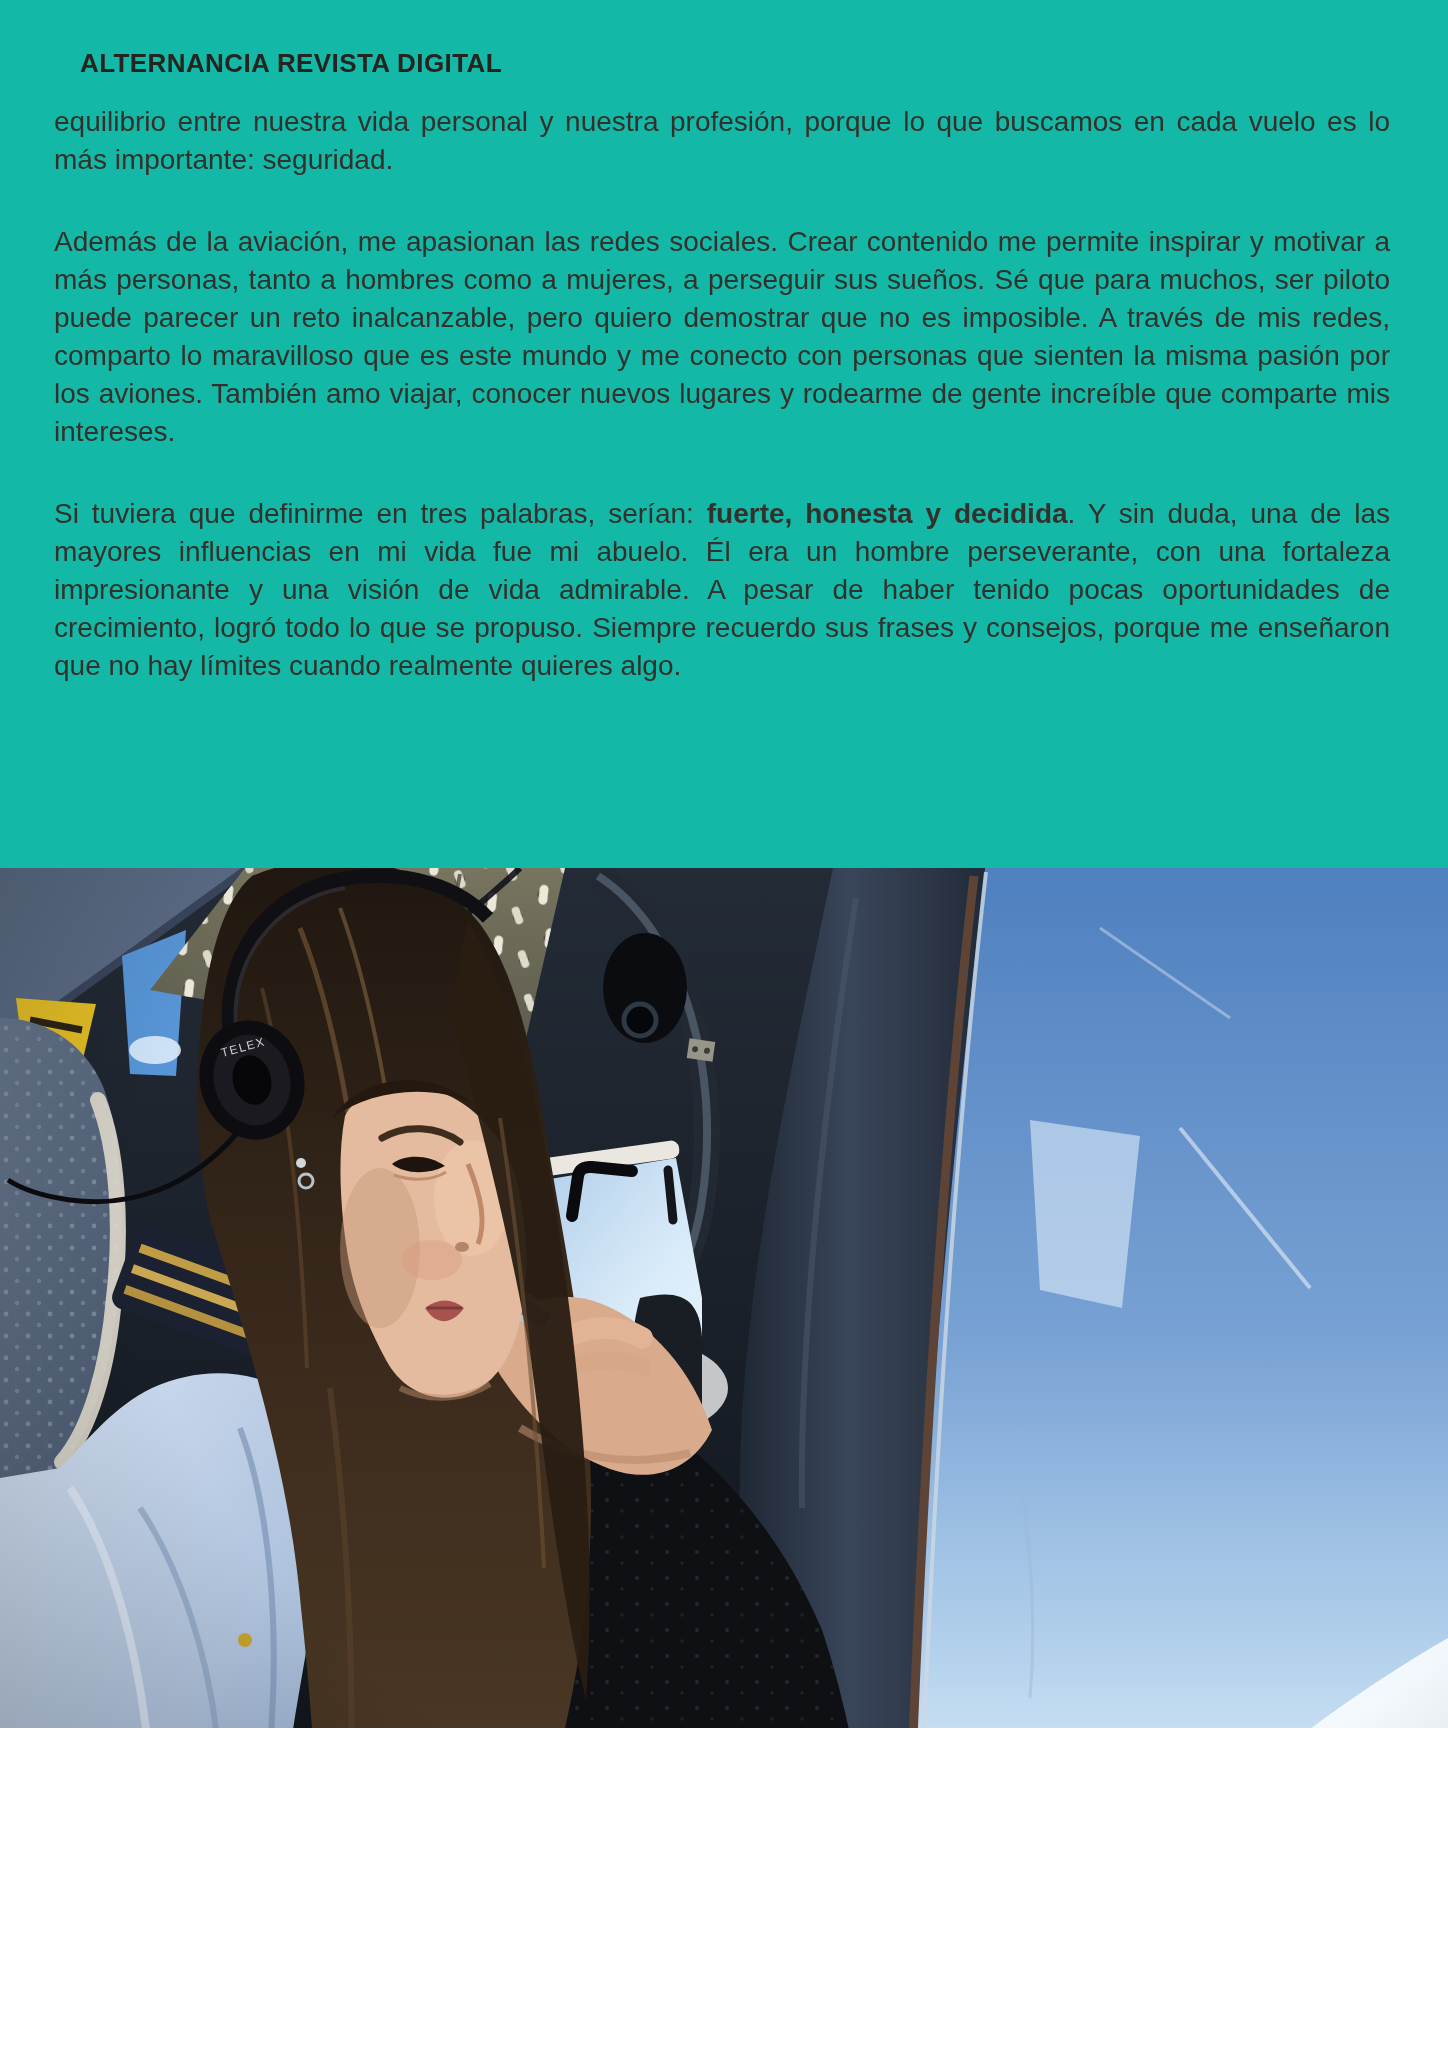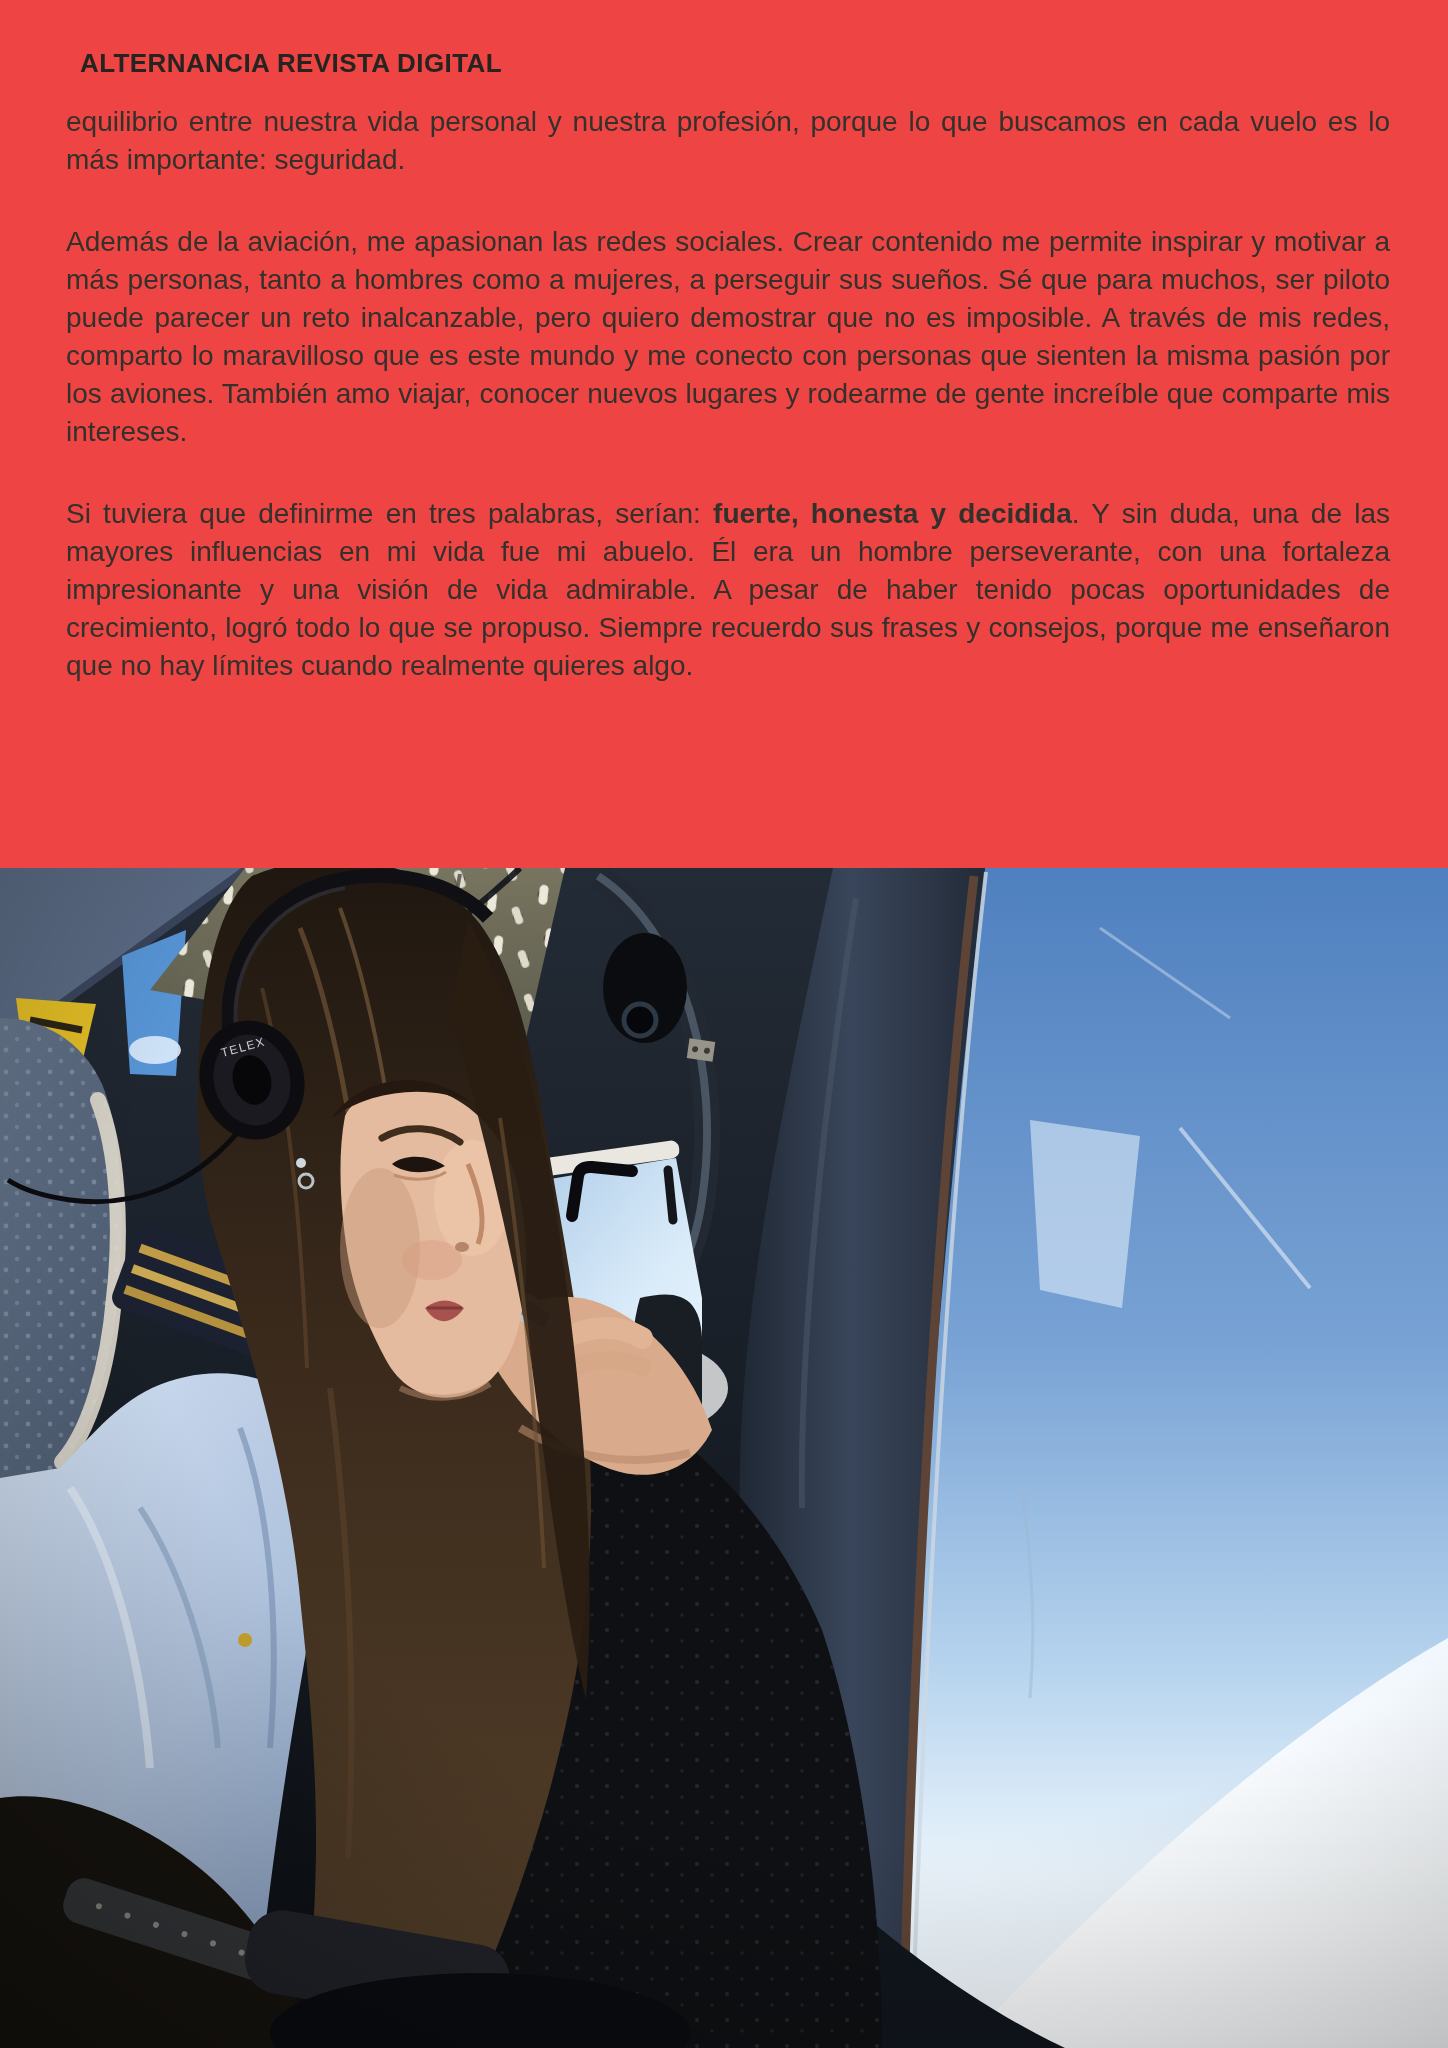--- a/index.html
+++ b/index.html
@@ -1,19 +1,19 @@
 <!DOCTYPE html>
 <html><head>
 <meta charset="utf-8">
 <style>
   html,body{margin:0;padding:0;}
   .page{
     position:relative;
-    width:1448px;height:2048px;
-    background:#ef4444;
+    width:1448px;height:1728px;
+    background:#14b8a6;
     overflow:hidden;
     font-family:"Liberation Sans", sans-serif;
     color:#33312b;
   }
   .masthead{
     display:flex;
     justify-content:space-between;
     align-items:baseline;
     padding:48px 58px 0 80px;
     font-size:26px;
@@ -21,21 +21,21 @@
     letter-spacing:.4px;
     color:#262420;
     white-space:nowrap;
   }
   .article{
     padding:24px 58px 0 50px;
     font-size:28px;
     line-height:38px;
     text-align:justify;
   }
-  .article p{margin:0 0 44px 16px;}
+  .article p{margin:0 0 44px 4px;}
   .article b{font-weight:700;}
   .photo{
     position:absolute;
     left:0;top:868px;
     width:1448px;height:1180px;
     margin:0;
     background:#0d1117;
   }
   .photo svg{display:block;width:1448px;height:1180px;}
 </style>

